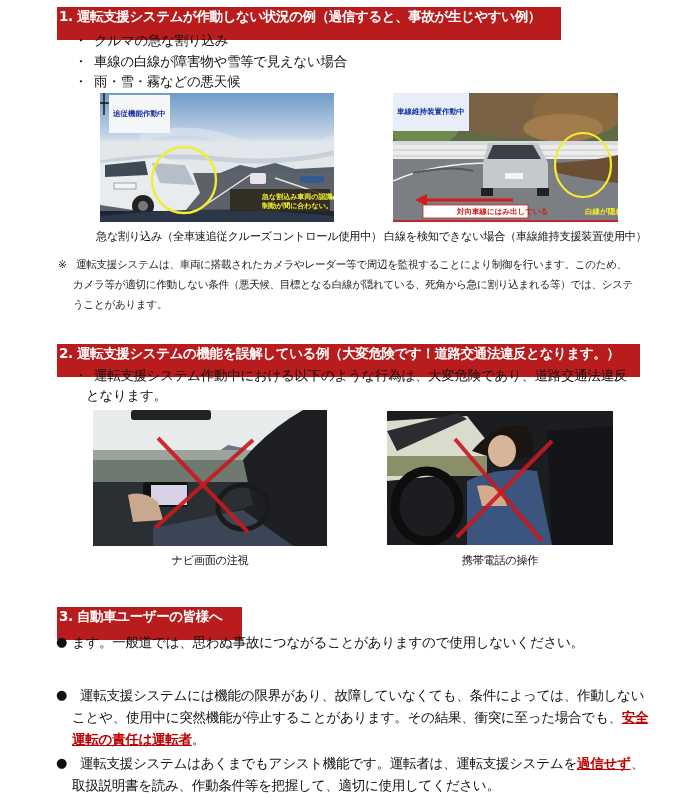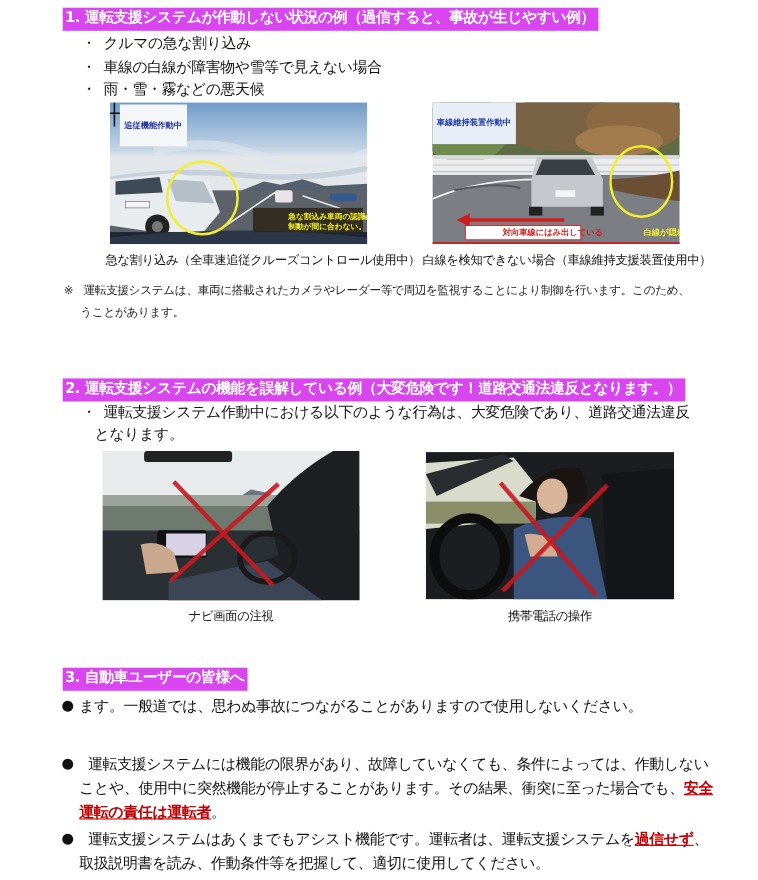--- a/index.html
+++ b/index.html
@@ -3,23 +3,23 @@
 <meta charset="utf-8">
 <style>
   html, body { margin: 0; padding: 0; background: #ffffff; }
   body {
     width: 689px; height: 800px; position: relative; overflow: hidden;
     font-family: "DejaVu Sans", "Liberation Sans", sans-serif;
     color: #111;
   }
   .abs { position: absolute; padding-left: 28px; }
   .sec-heading {
-    position: absolute; background: #d946ef; color: #fff;
-    font-weight: bold; font-size: 13.5px; line-height: 19px; height: 21px;
-    padding: 0 3px 0 2px; white-space: nowrap; letter-spacing: -0.4px;
+    position: absolute; background: #b91c1c; color: #fff;
+    font-weight: bold; font-size: 13.5px; line-height: 19px; height: 33px;
+    padding: 0 20px 0 2px; white-space: nowrap; letter-spacing: -0.4px;
   }
   .bullet-line { position: absolute; font-size: 13.5px; line-height: 18px; white-space: nowrap; letter-spacing: -0.3px; }
   .bullet-line .dot { display: inline-block; width: 20px; }
   .note { position: absolute; font-size: 10.6px; line-height: 20px; letter-spacing: -0.35px; color: #222; }
   .caption { position: absolute; font-size: 11.2px; white-space: nowrap; text-align: center; letter-spacing: -0.3px; }
   .para { position: absolute; font-size: 13.6px; line-height: 22px; letter-spacing: -0.35px; color: #111; }
   .para .bul { position: absolute; left: -20px; top: 0; font-size: 13px; }
   .red-u { color: #c00000; font-weight: bold; text-decoration: underline; }
   .photo { position: absolute; overflow: hidden; }
   .photo svg { display: block; }
@@ -104,20 +104,21 @@
     <rect y="127" width="225" height="2" fill="#c2272d"></rect>
   </svg>
   <span class="tag" style="left:0; top:0; background:#e8edf8; color:#1e3aa8;">車線維持装置作動中</span>
   <span class="abs" style="left:36px; top:114px; font-size:7.5px; color:#d11c1c; font-weight:bold; white-space:nowrap;">対向車線にはみ出している</span>
   <span class="abs" style="left:150px; top:114px; font-size:7.5px; color:#f2ee2b; font-weight:bold; white-space:nowrap;margin-left:14px;">白線が隠れて見えない</span>
 </div>
 <div class="caption" style="left:384px; top:229px; width:244px;">白線を検知できない場合（車線維持支援装置使用中）</div>
 
 <div class="note" style="left:58px; top:254px; width:620px;">
   <div style="white-space:nowrap;"><span style="display:inline-block; width:18px;">※</span><span>運転支援システムは、車両に搭載されたカメラやレーダー等で周辺を監視することにより制御を行います。このため、</span></div>
+  <div style="padding-left:15px; white-space:nowrap;">カメラ等が適切に作動しない条件（悪天候、目標となる白線が隠れている、死角から急に割り込まれる等）では、システ</div>
   <div style="padding-left:15px; white-space:nowrap;">うことがあります。</div>
 </div>
 
 <div class="sec-heading" style="left:57px; top:344px;">2. 運転支援システムの機能を誤解している例（大変危険です！道路交通法違反となります。）</div>
 <div class="bullet-line" style="left:74px; top:366px;">
   <span class="dot">・</span><span>運転支援システム作動中における以下のような行為は、大変危険であり、道路交通法違反</span>
 </div>
 <div class="bullet-line" style="left:86px; top:386px;">となります。</div>
 
 <div class="photo" style="left:93px; top:410px; width:234px; height:136px;">

